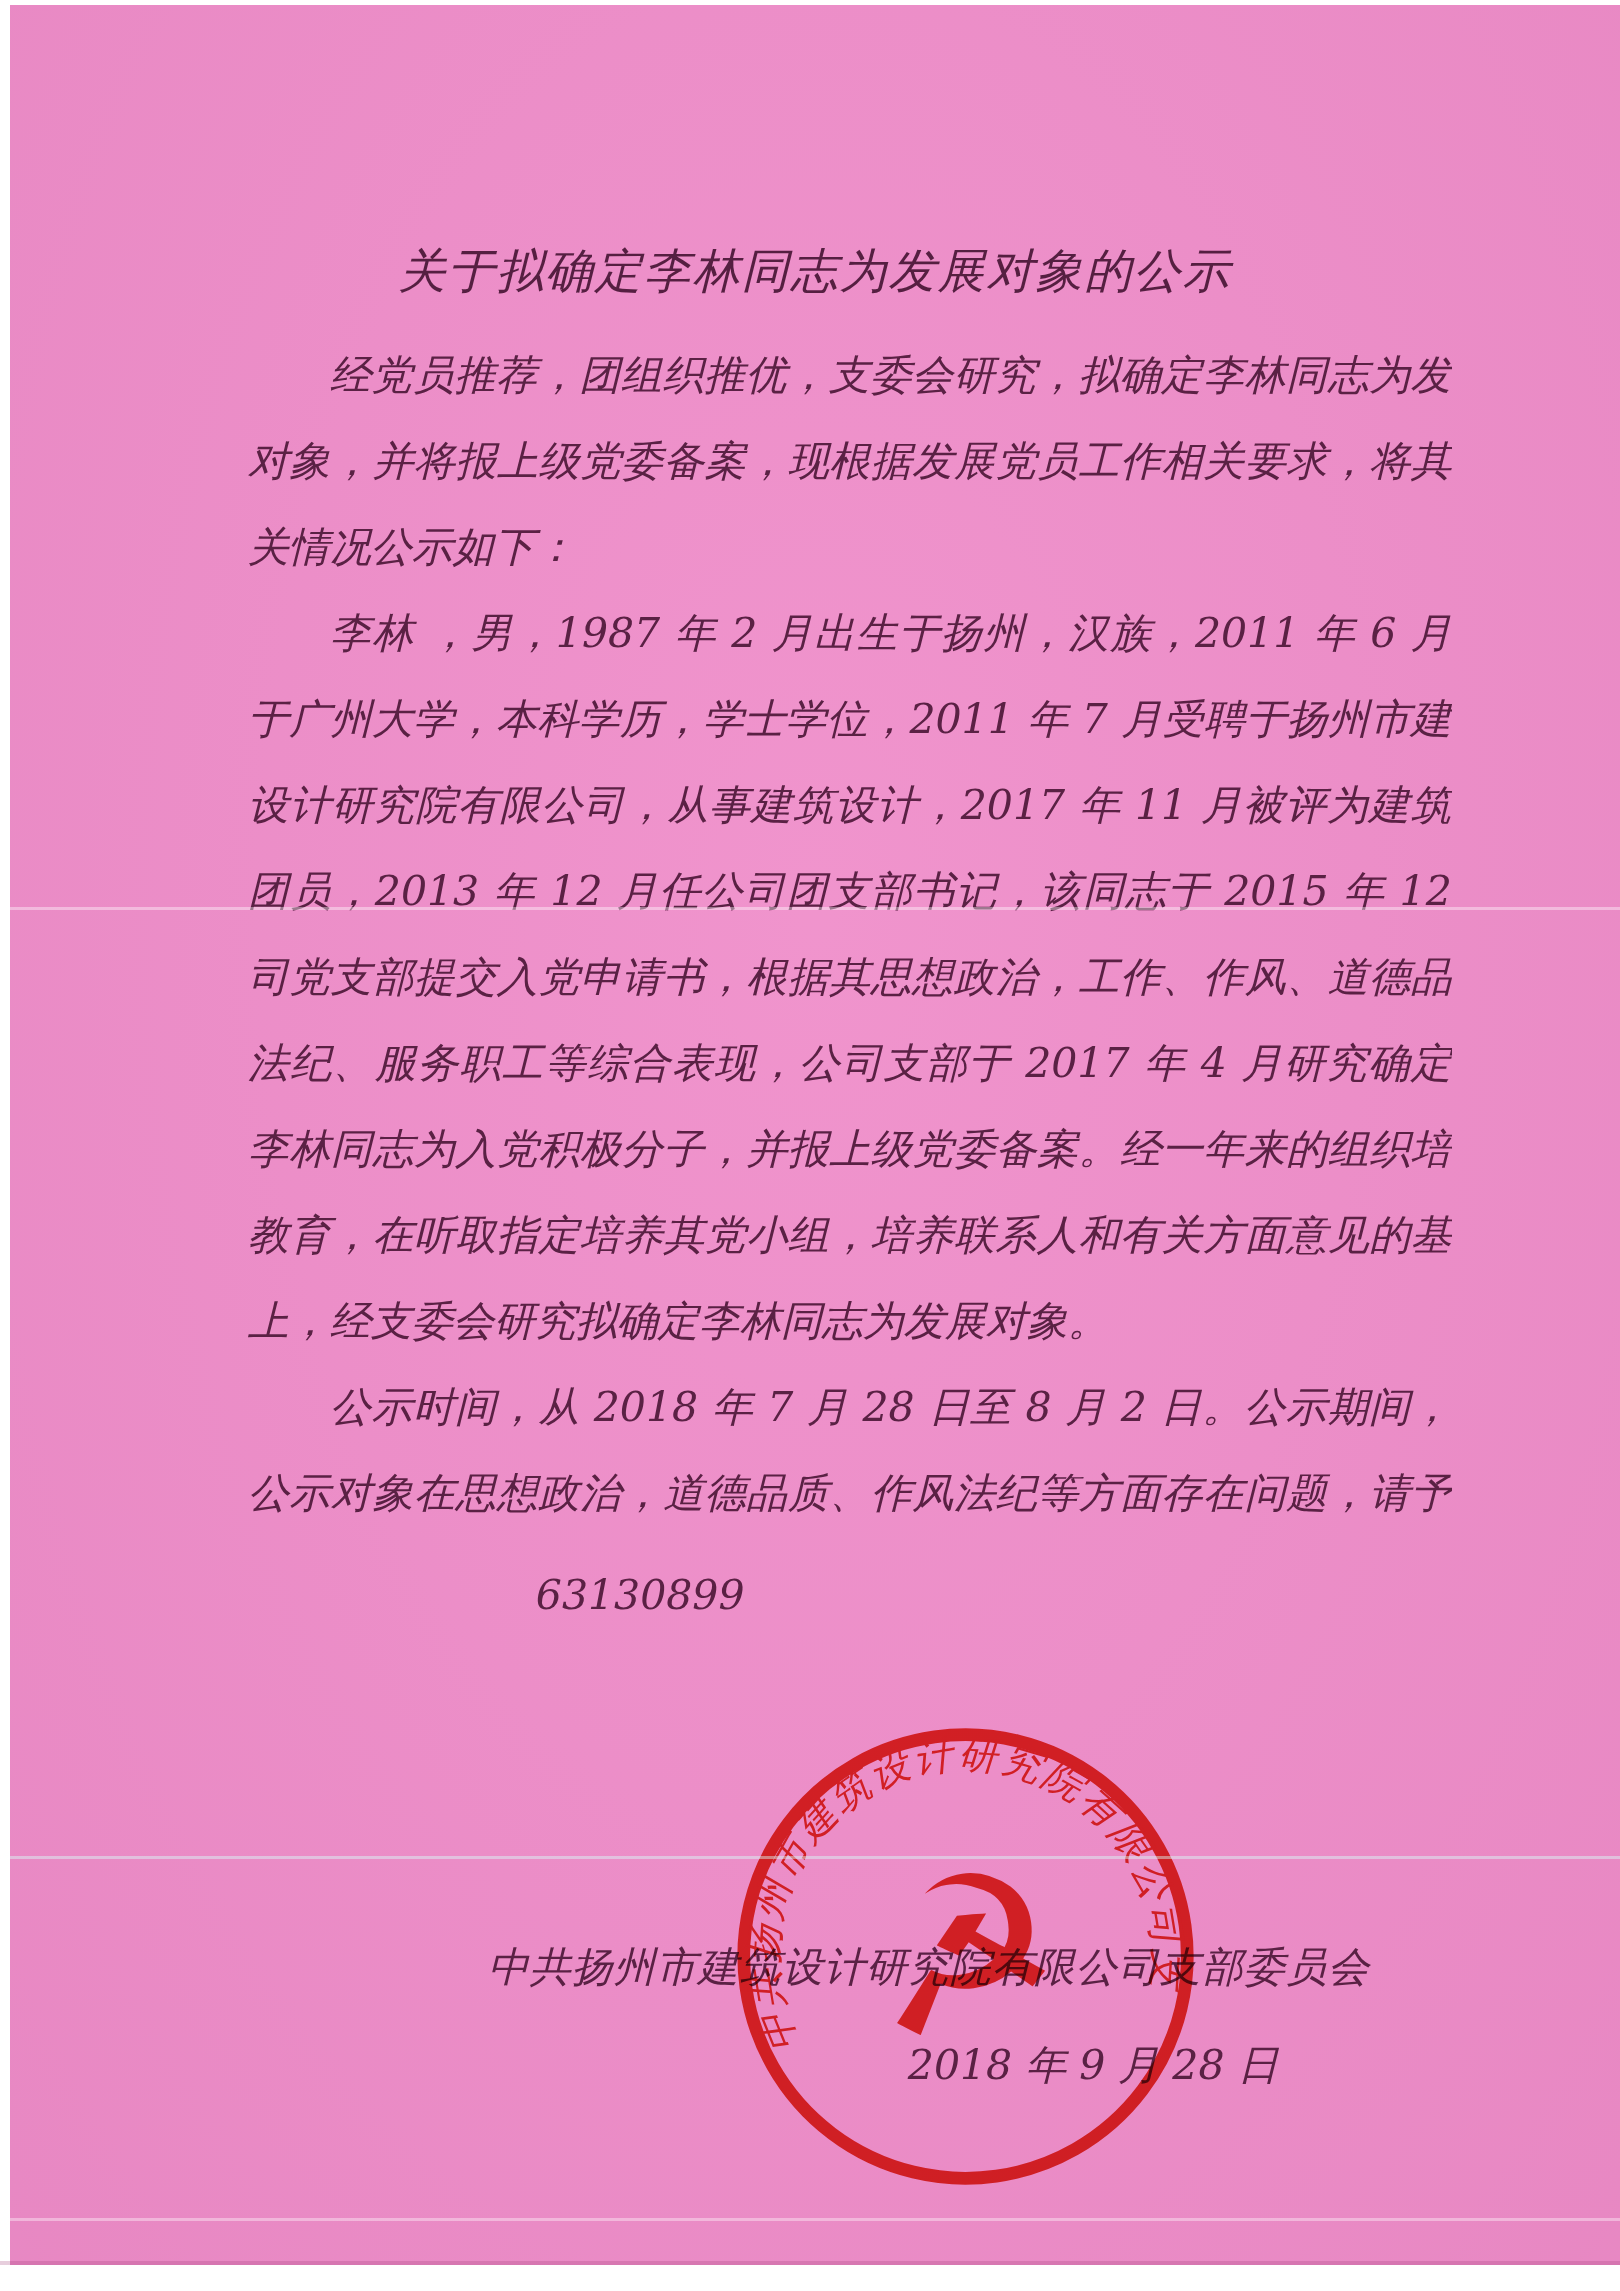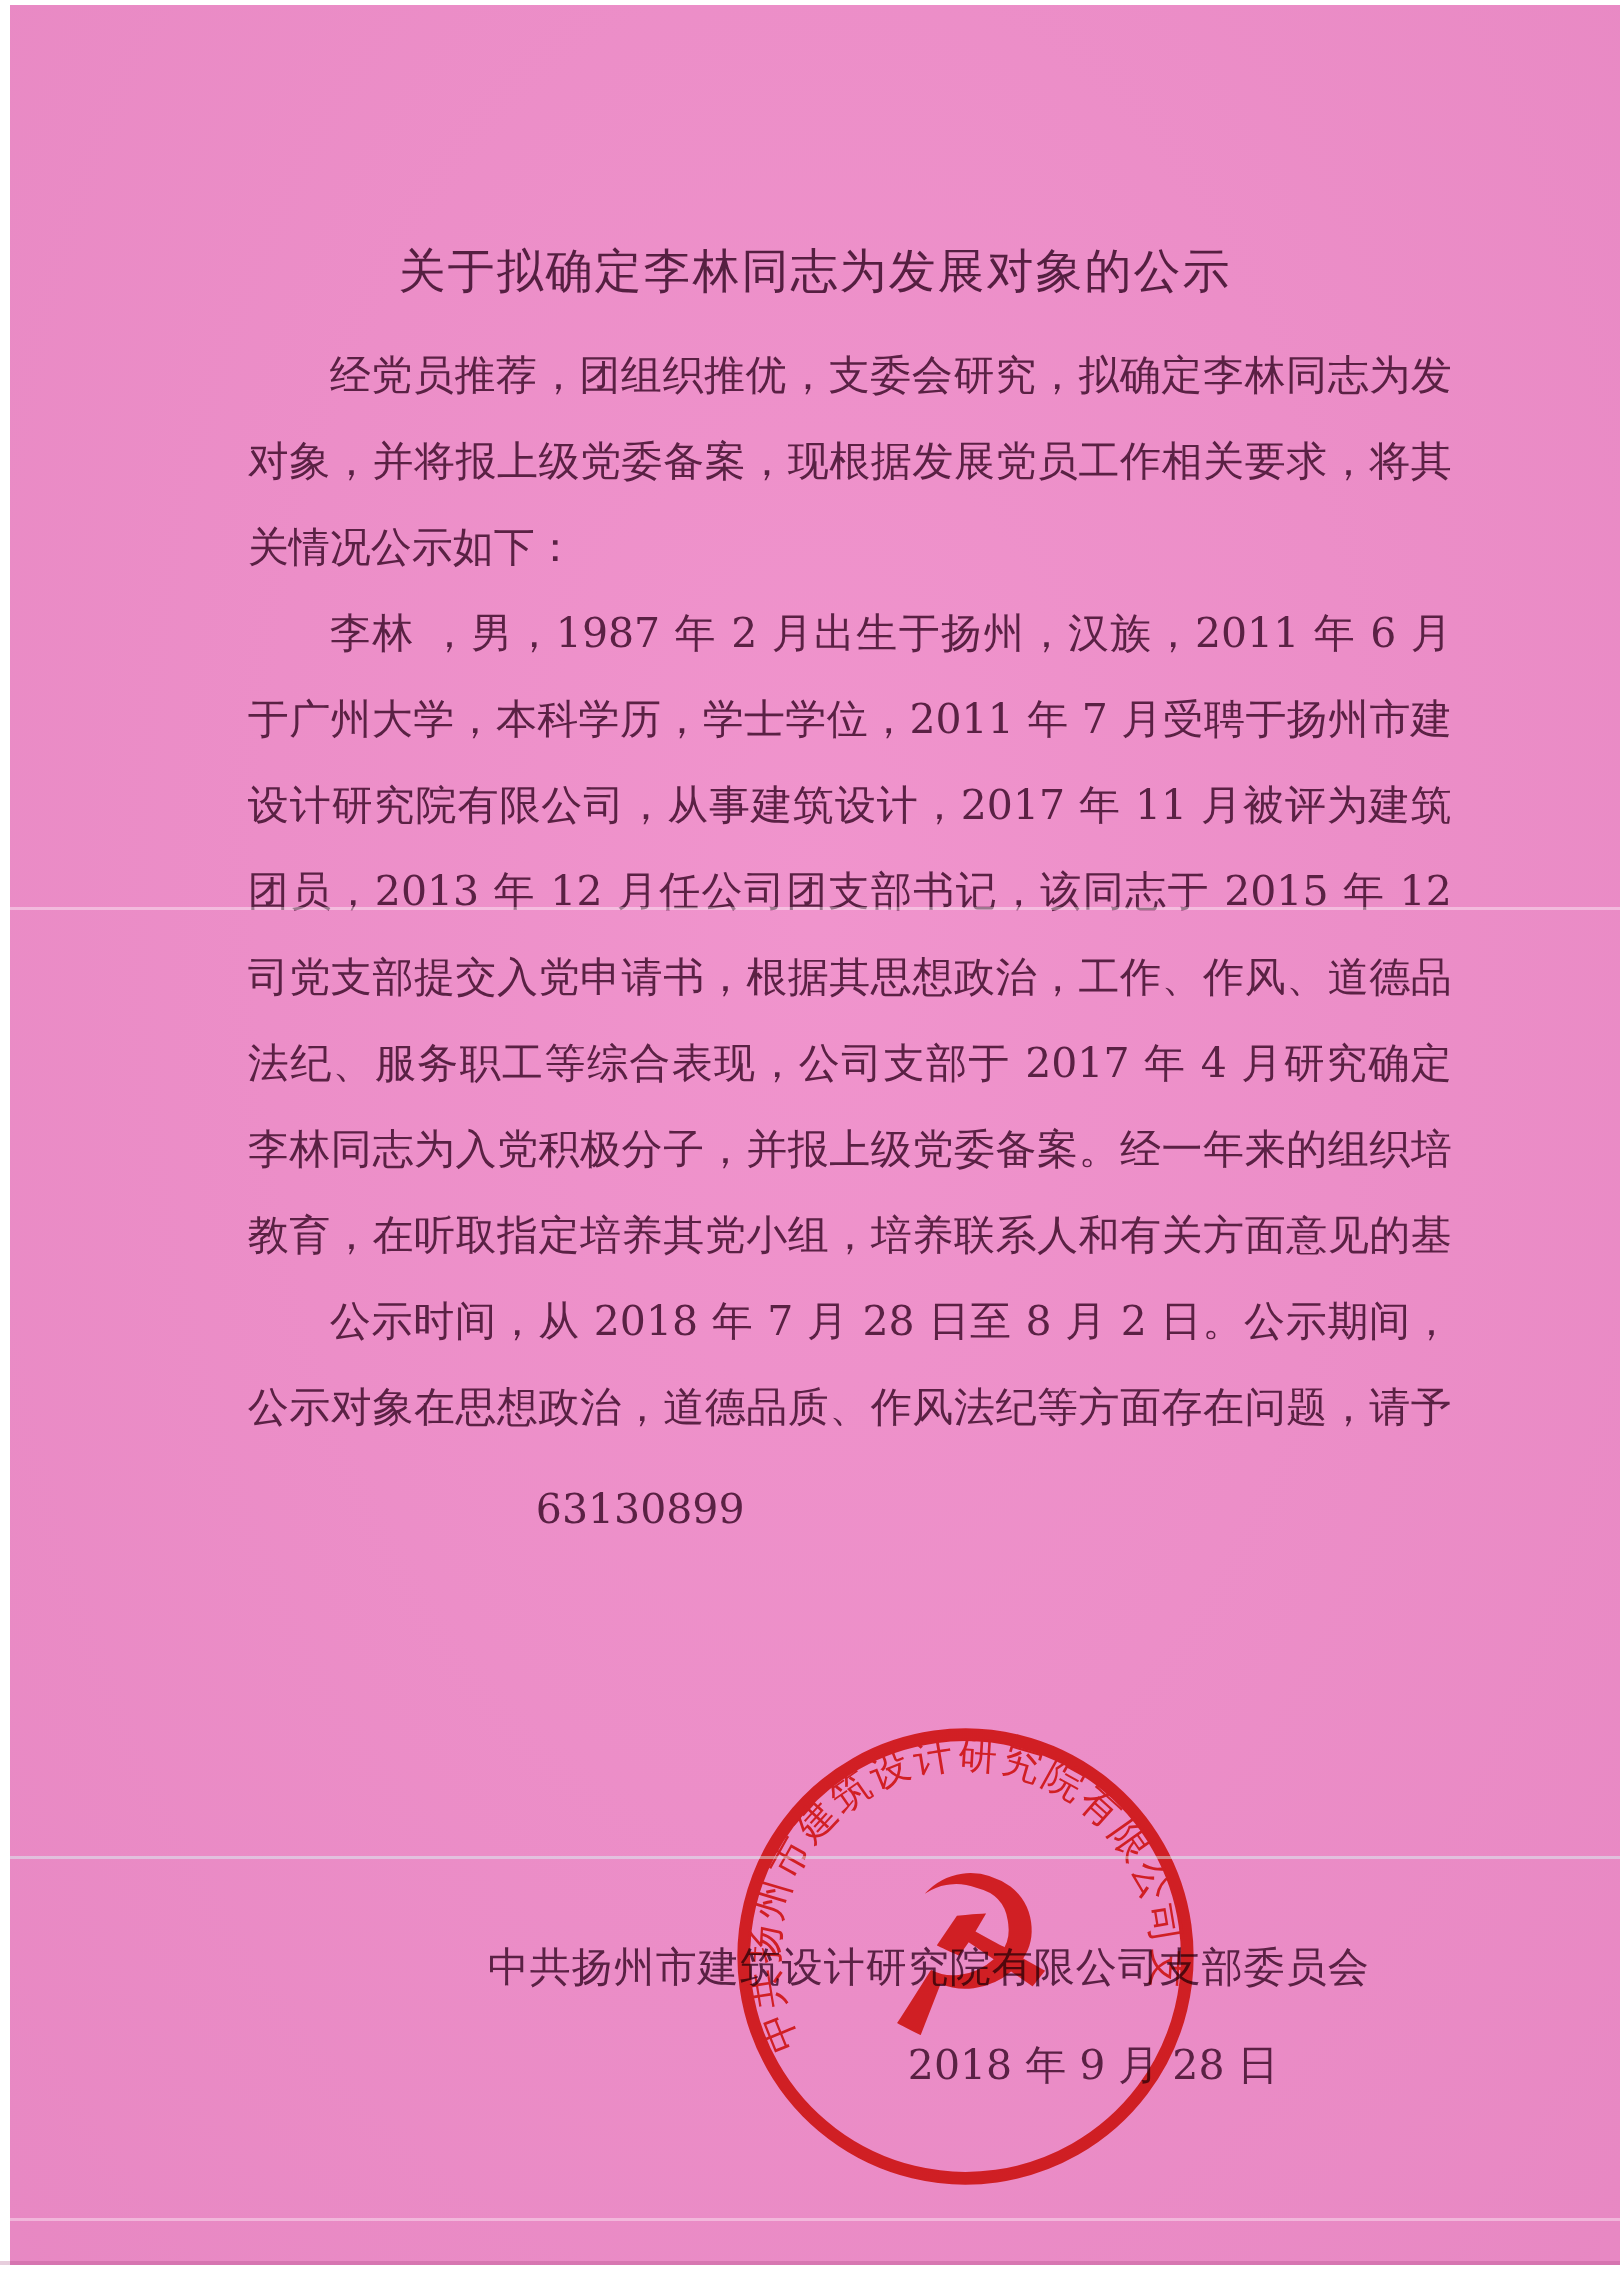--- a/index.html
+++ b/index.html
@@ -4,20 +4,21 @@
 <style>
   html,body{margin:0;padding:0;}
   body{
     width:1620px;height:2292px;position:relative;background:#ffffff;overflow:hidden;
     font-family:"DejaVu Serif","Liberation Serif",serif;
   }
   .sheet{
     position:absolute;left:9.8px;top:4.9px;right:0;bottom:27.4px;
     background:#ef8cc9;
     background-image:radial-gradient(ellipse at 50% 40%, rgba(255,255,255,0.07), rgba(0,0,0,0.03));
+    font-style:italic;
   }
   .doc-title{
     position:absolute;top:235px;left:0;width:100%;
     text-align:center;font-size:47px;letter-spacing:2px;
     color:#551f41;
   }
   .body-block{
     position:absolute;top:327px;left:238px;width:1204px;
     color:#5a2144;
   }
@@ -64,20 +65,21 @@
     <div class="line justify">对象，并将报上级党委备案，现根据发展党员工作相关要求，将其有</div>
     <div class="line">关情况公示如下：</div>
     <div class="line indent justify">李林 ，男，1987 年 2 月出生于扬州，汉族，2011 年 6 月毕业</div>
     <div class="line justify">于广州大学，本科学历，学士学位，2011 年 7 月受聘于扬州市建筑</div>
     <div class="line justify">设计研究院有限公司，从事建筑设计，2017 年 11 月被评为建筑师。</div>
     <div class="line justify">团员，2013 年 12 月任公司团支部书记，该同志于 2015 年 12 月向公</div>
     <div class="line justify">司党支部提交入党申请书，根据其思想政治，工作、作风、道德品质、</div>
     <div class="line justify">法纪、服务职工等综合表现，公司支部于 2017 年 4 月研究确定同意</div>
     <div class="line justify">李林同志为入党积极分子，并报上级党委备案。经一年来的组织培养</div>
     <div class="line justify">教育，在听取指定培养其党小组，培养联系人和有关方面意见的基础</div>
+    <div class="line">上，经支委会研究拟确定李林同志为发展对象。</div>
     <div class="line indent justify">公示时间，从 2018 年 7 月 28 日至 8 月 2 日。公示期间，如对</div>
     <div class="line justify">公示对象在思想政治，道德品质、作风法纪等方面存在问题，请予如</div>
 
     <div class="contact-spacer"></div>
     <div class="line phone2">63130899</div>
   </div>
 
   <div class="committee">中共扬州市建筑设计研究院有限公司支部委员会</div>
   <div class="dateline">2018 年 9 月 28 日</div>
 

